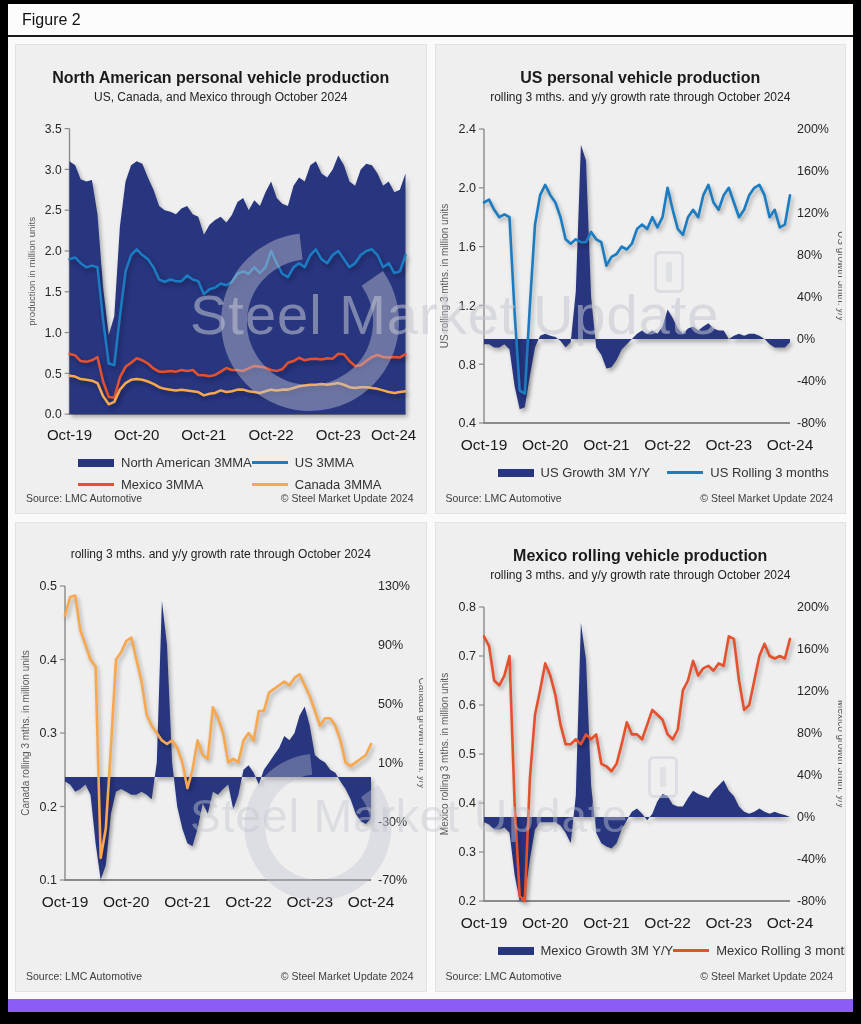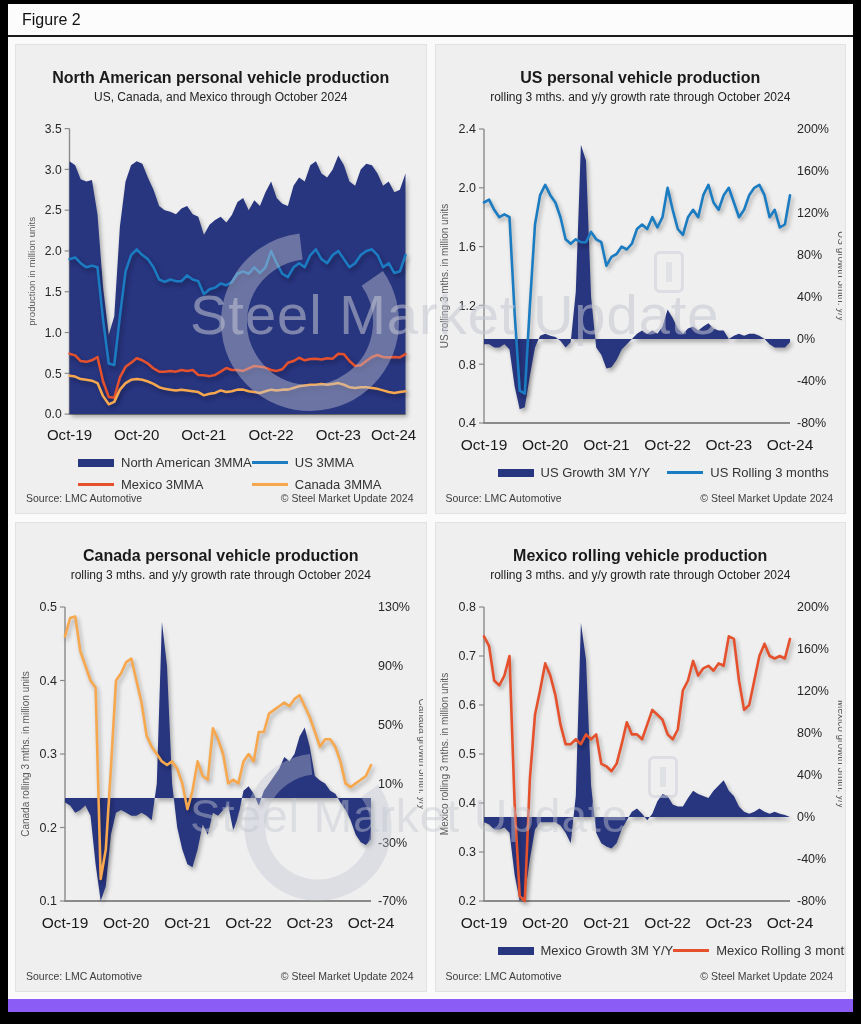--- a/index.html
+++ b/index.html
@@ -163,21 +163,20 @@
             <span class="legend-label">US Rolling 3 months</span>
           </span>
         </div>
       <div class="panel-footer">
         <span>Source: LMC Automotive</span>
         <span>© Steel Market Update 2024</span>
       </div>
     </div>
 
     <div class="panel">
-      <h2 class="chart-title">Canada personal vehicle production</h2>
       <div class="chart-subtitle">rolling 3 mths. and y/y growth rate through October 2024</div>
       <svg class="chart-svg" id="chart2" width="404" height="346" viewBox="0 0 404 346">
           <line x1="46" y1="14" x2="46" y2="308" stroke="#8a8a8a" stroke-width="1.4"></line>
           <line x1="45" y1="308" x2="352" y2="308" stroke="#8a8a8a" stroke-width="2"></line>
           <line x1="41" y1="308" x2="46" y2="308" stroke="#8a8a8a" stroke-width="1.2"></line>
           <text x="38" y="308" text-anchor="end" dy="0.35em" font-size="12.5" fill="#262626">0.1</text>
           <line x1="41" y1="234.5" x2="46" y2="234.5" stroke="#8a8a8a" stroke-width="1.2"></line>
           <text x="38" y="234.5" text-anchor="end" dy="0.35em" font-size="12.5" fill="#262626">0.2</text>
           <line x1="41" y1="160.99999999999997" x2="46" y2="160.99999999999997" stroke="#8a8a8a" stroke-width="1.2"></line>
           <text x="38" y="160.99999999999997" text-anchor="end" dy="0.35em" font-size="12.5" fill="#262626">0.3</text>

